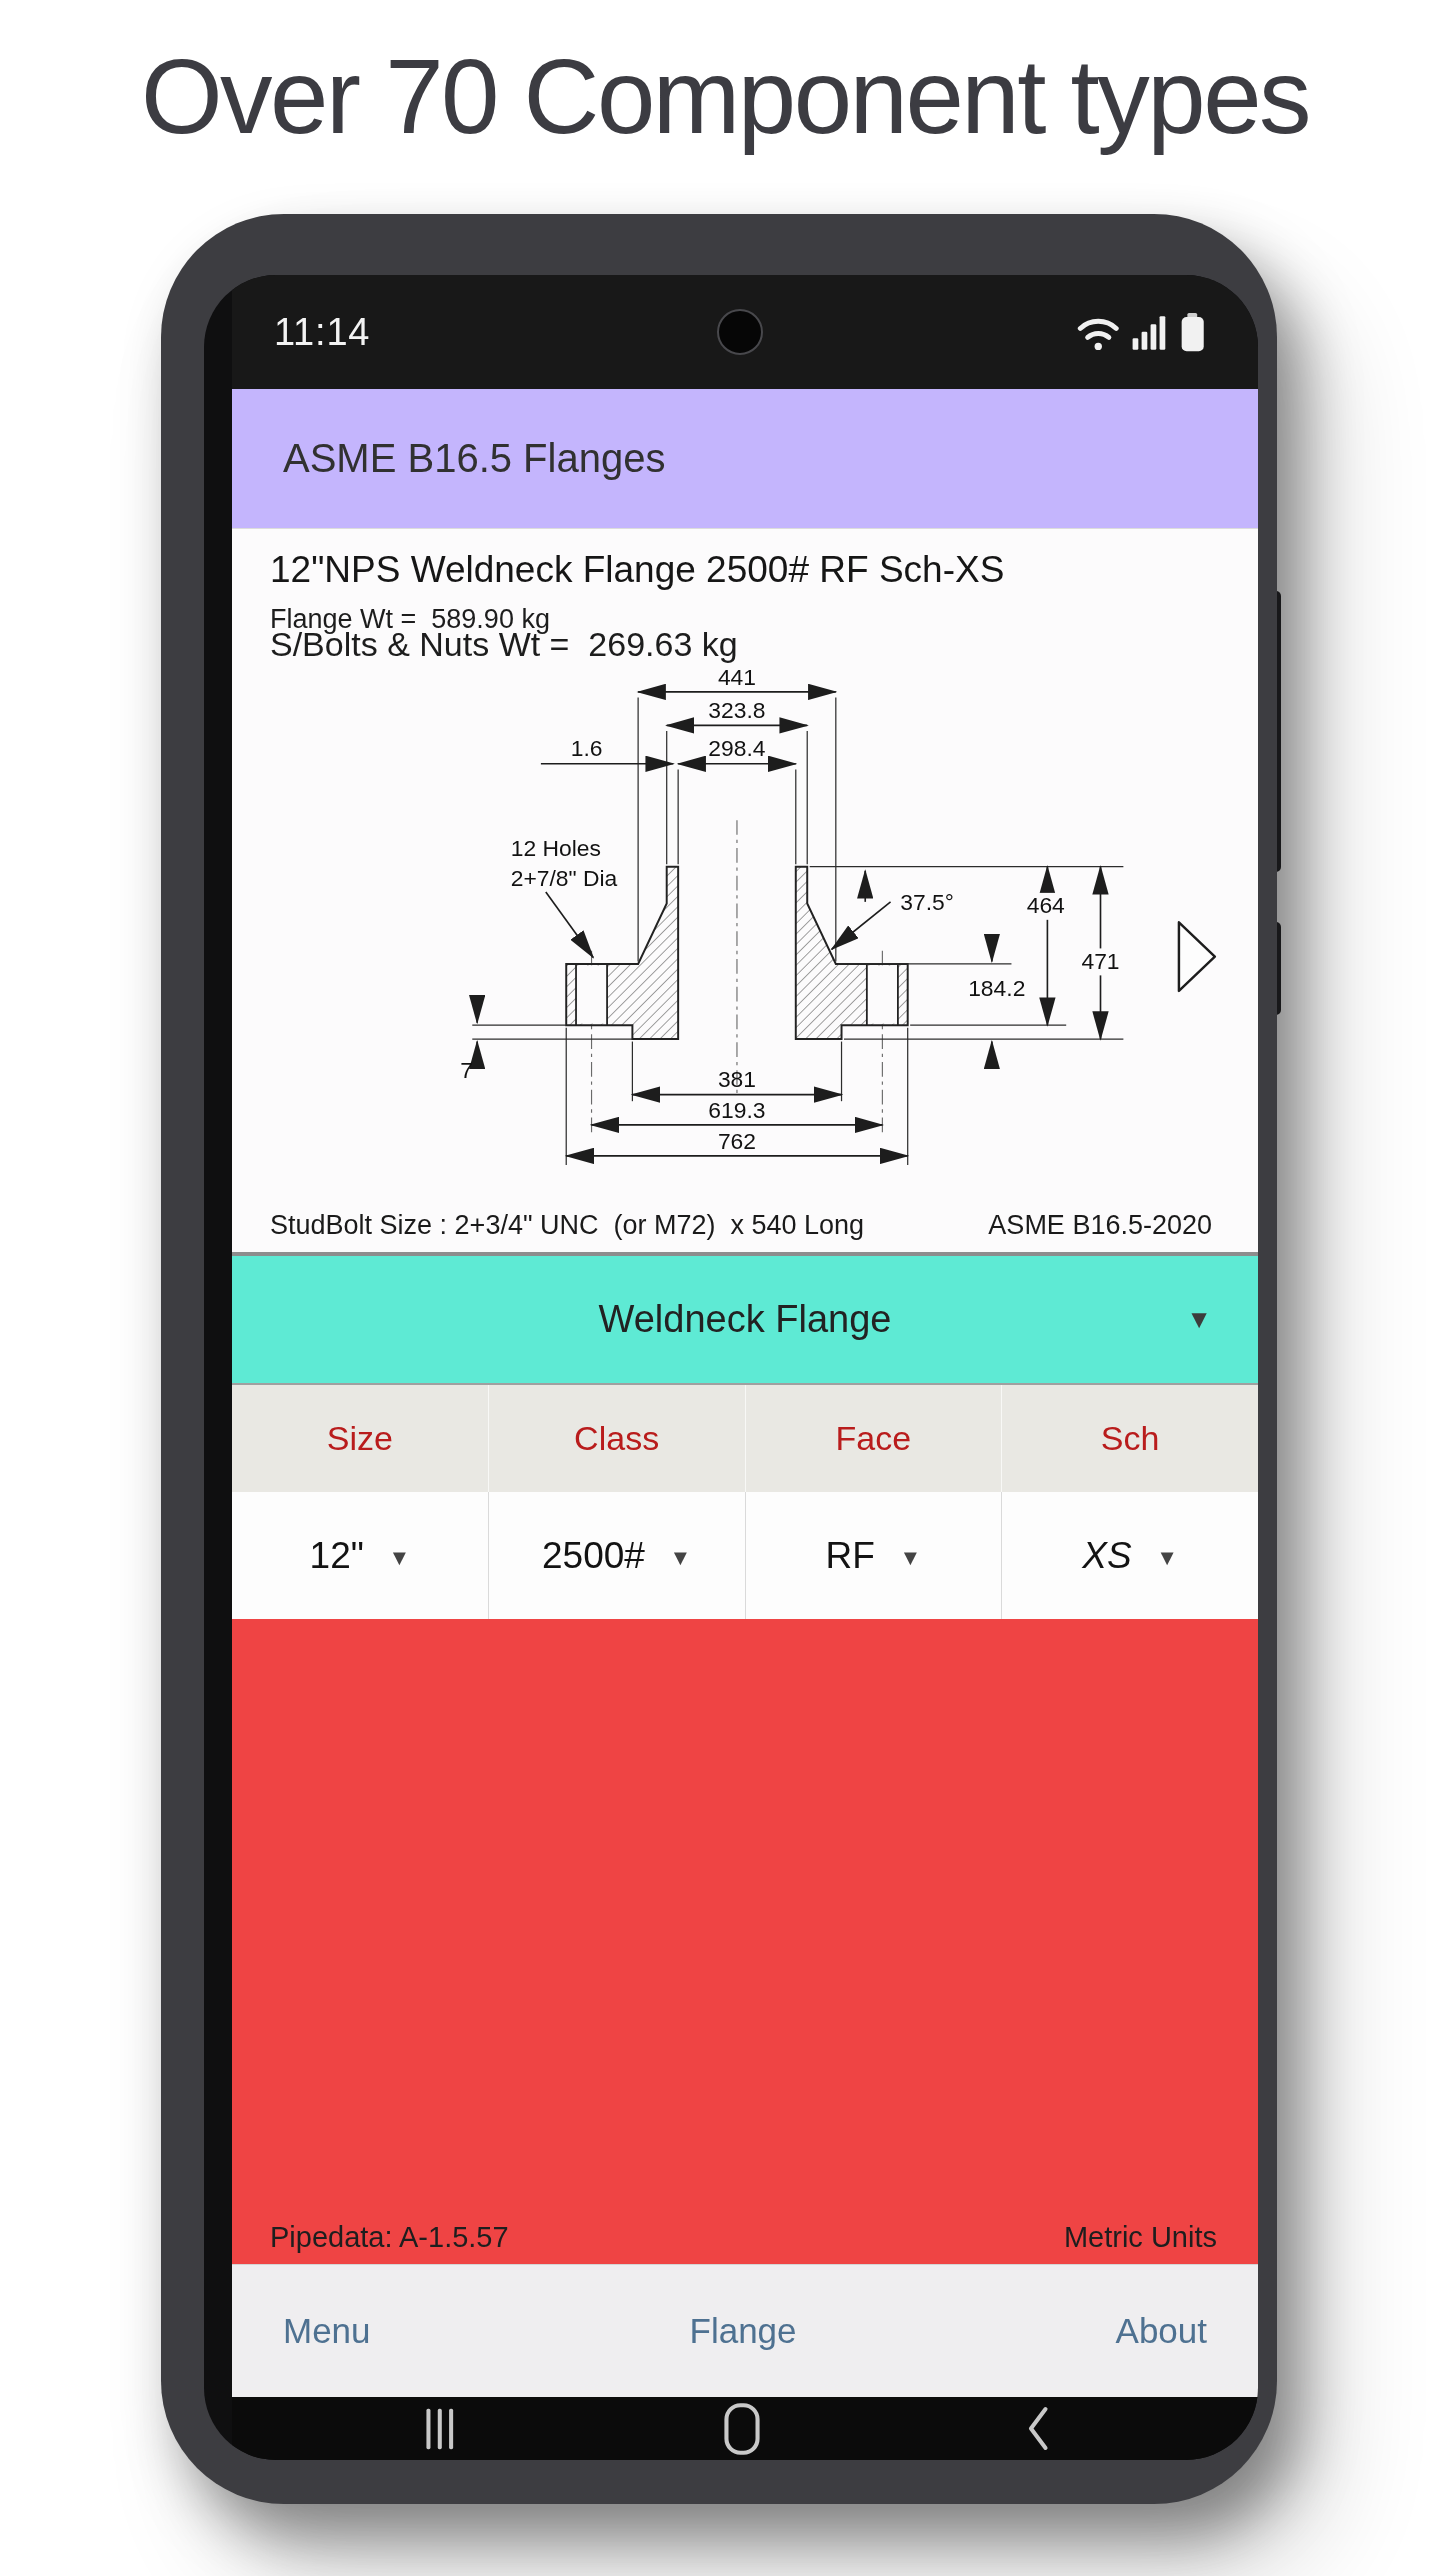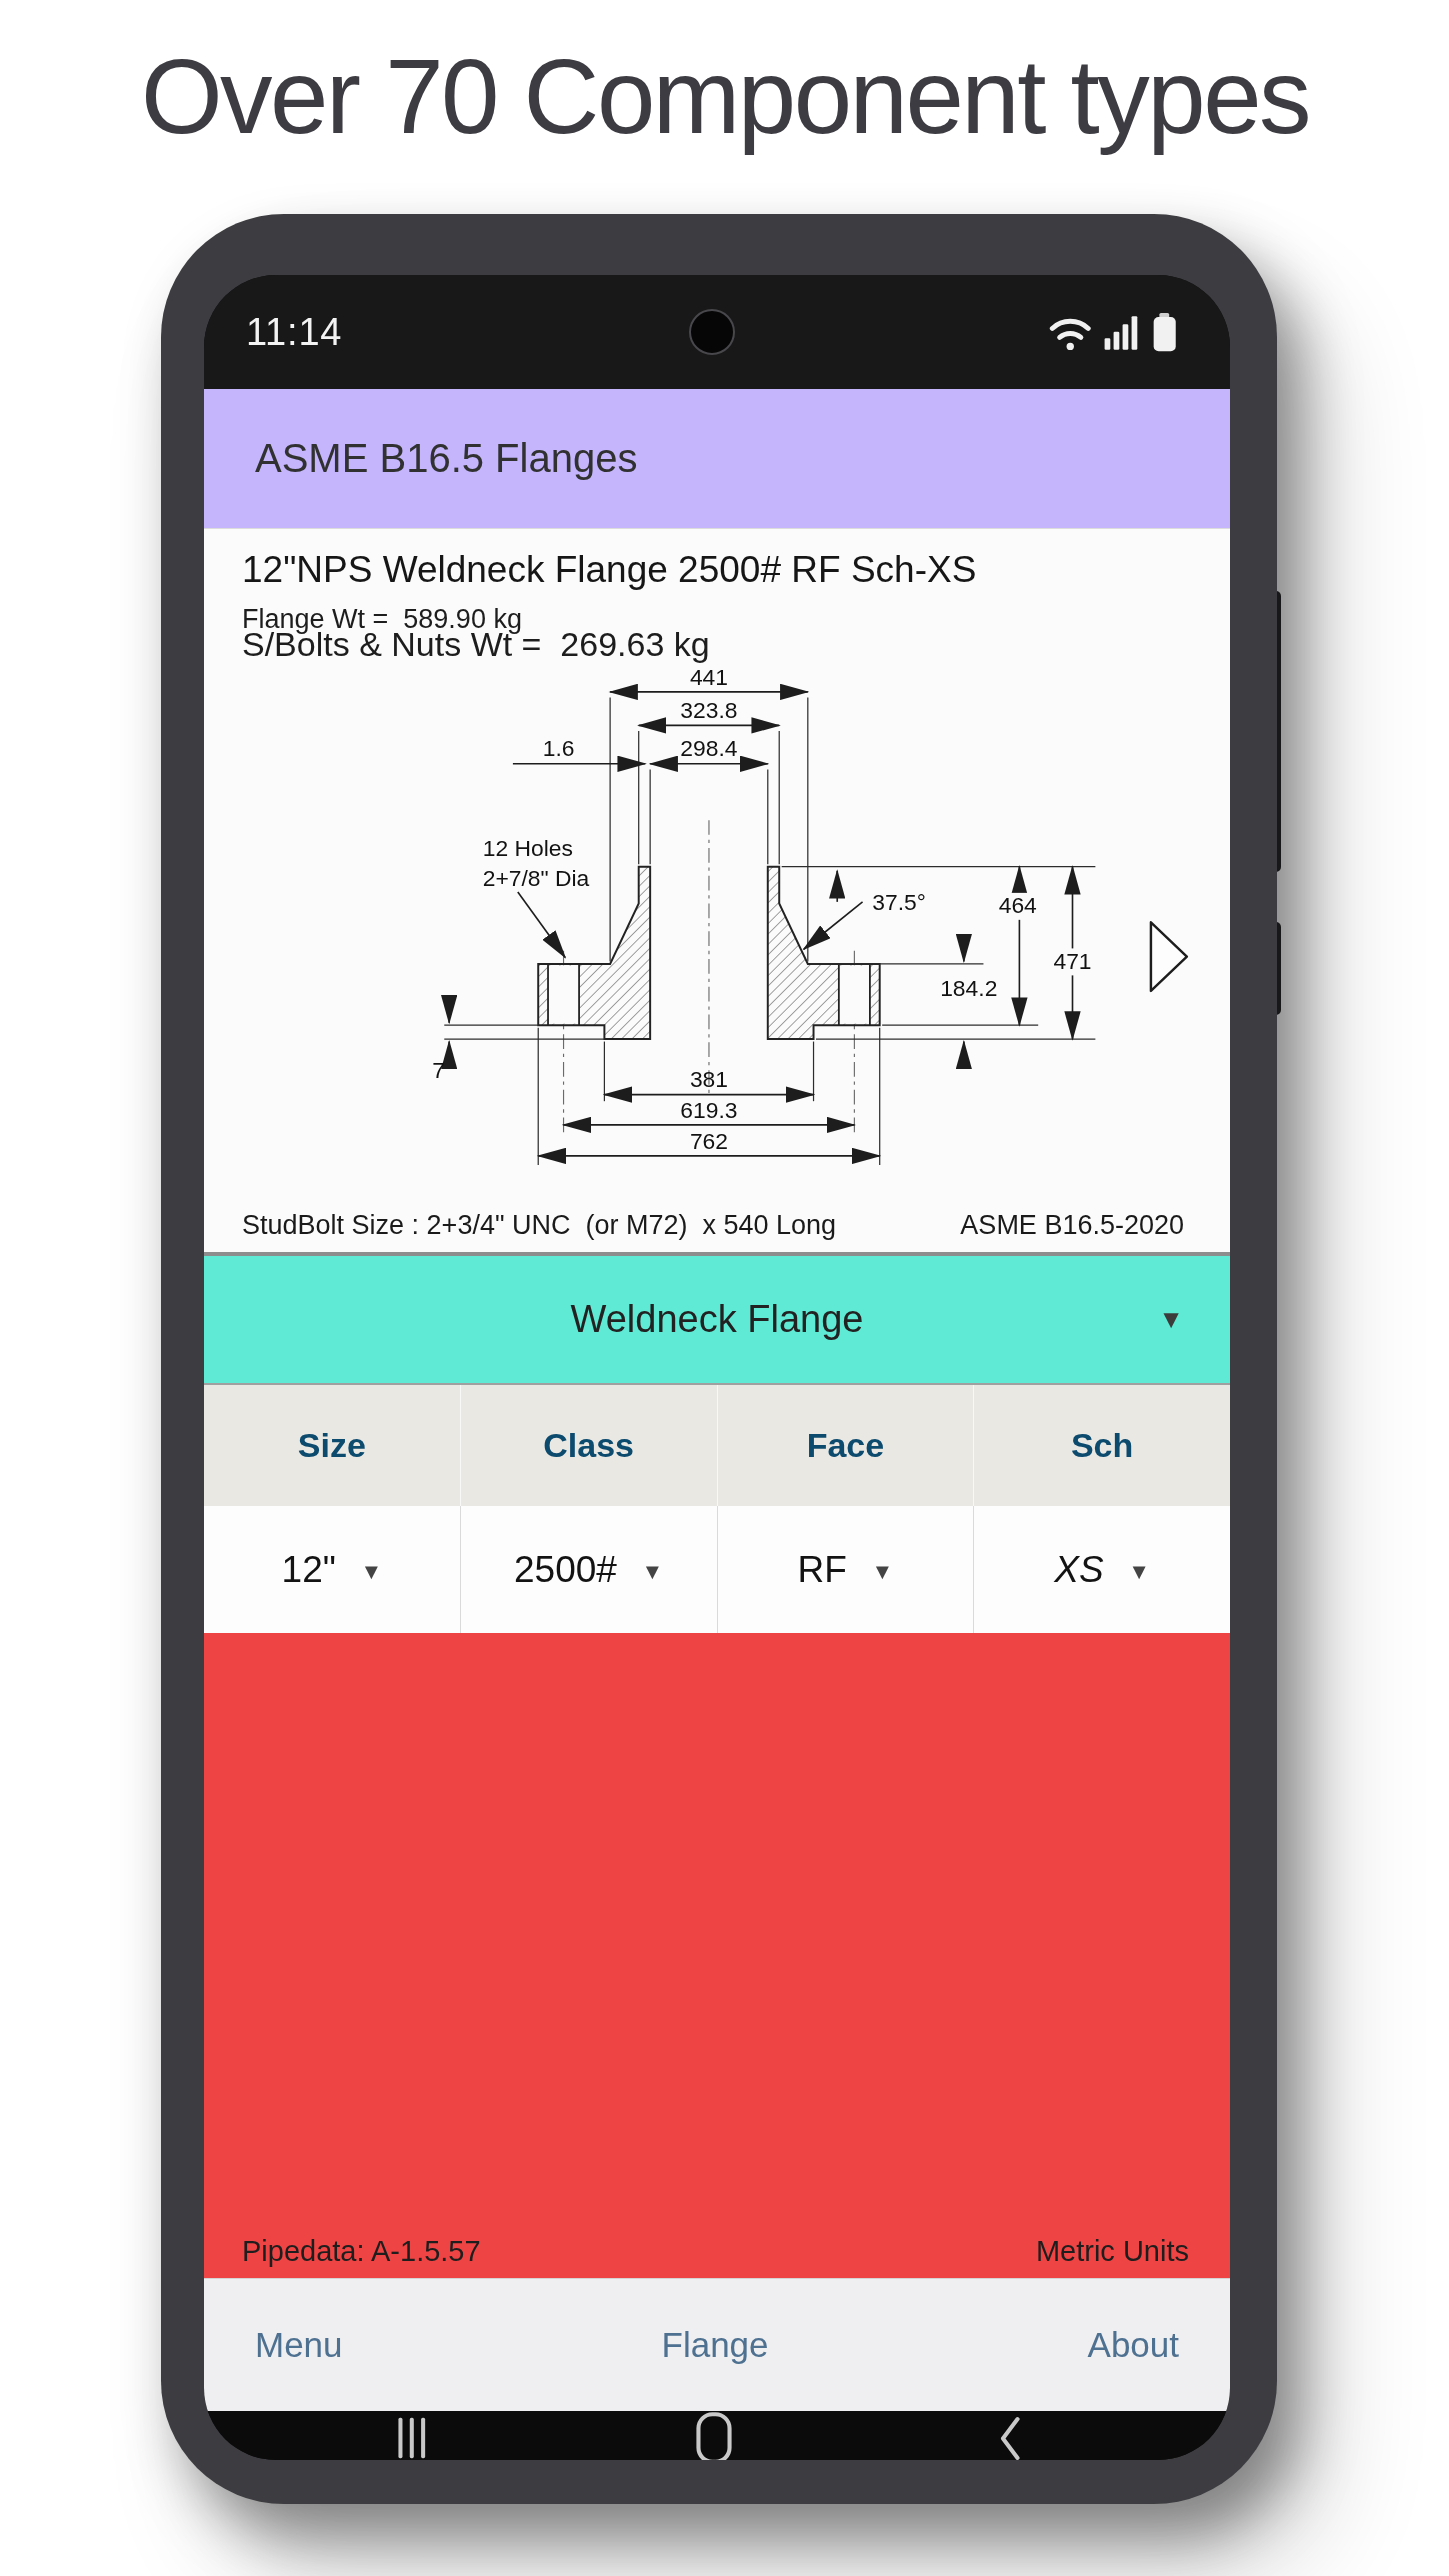--- a/index.html
+++ b/index.html
@@ -16,21 +16,21 @@
   .btn-volume{top:591px;height:281px;}
   .btn-power{top:922px;height:93px;}
   .phone{
     position:absolute;left:161px;top:214px;width:1116px;height:2290px;
     background:#3d3d41;border-radius:123px;
     box-shadow:23px 33px 57px rgba(0,0,0,.40), 49px 74px 106px rgba(0,0,0,.16);
   }
   .screen{
     position:absolute;left:43px;top:61px;width:1026px;height:2185px;
     background:#0f0f10;border-radius:72px;overflow:hidden;
-    display:flex;flex-direction:column;
+    display:flex;flex-direction:column;padding-left:28px;
   }
   
   .status-bar{height:114px;background:#181818;color:#f3f3f3;display:flex;align-items:center;
     padding:0 42px;position:relative;flex:none;}
   .time{font-size:38px;letter-spacing:0.8px;}
   .punch{position:absolute;left:485px;top:34px;width:42px;height:42px;border-radius:50%;
     background:#060606;border:2.5px solid #48484c;}
   .status-icons{margin-left:auto;display:flex;align-items:center;}
   
   .app-header{height:139px;background:#c4b5fd;border-bottom:1.6px solid #dcdcdc;
@@ -42,21 +42,21 @@
   .r-w2{position:absolute;top:96px;left:38px;font-size:34px;color:#1d1d1d;white-space:pre;}
   .drawing{position:absolute;top:121px;left:4.9px;}
   .studbolt-row{position:absolute;left:38px;right:46px;bottom:11.4px;display:flex;
     justify-content:space-between;font-size:27px;color:#1a1a1a;white-space:pre;}
   
   .selector{height:127px;background:#5eead4;border-bottom:2.5px solid #a0a0a0;position:relative;
     display:flex;align-items:center;justify-content:center;font-size:38px;color:#222;flex:none;}
   .selector .caret{position:absolute;right:46px;top:50%;transform:translateY(-52%);
     font-size:26px;color:#3c3c3c;}
   
-  .thead{height:121px;background:#e9e8e3;display:flex;font-size:34px;color:#0c4a6e;flex:none;font-weight:bold;}
+  .thead{height:107px;background:#e9e8e3;display:flex;font-size:34px;color:#b91c1c;flex:none;}
   .thead .cell{flex:1;display:flex;align-items:center;justify-content:center;border-right:1.6px solid #f8f8f6;}
   .thead .cell:last-child{border-right:none;}
   .tvals{height:127px;background:#fdfdfd;display:flex;font-size:37px;color:#131313;flex:none;}
   .tvals .cell{flex:1;display:flex;align-items:center;justify-content:center;gap:24.5px;border-right:1.6px solid #dadada;}
   .tvals .cell:last-child{border-right:none;font-style:italic;}
   .tvals .caret{font-size:22px;color:#444;padding-top:4.9px;}
   
   .gray-area{height:645px;background:#ef4444;position:relative;flex:none;}
   .pstatus{position:absolute;left:38px;right:41px;bottom:9.8px;display:flex;
     justify-content:space-between;font-size:29px;color:#1e1e1e;}

